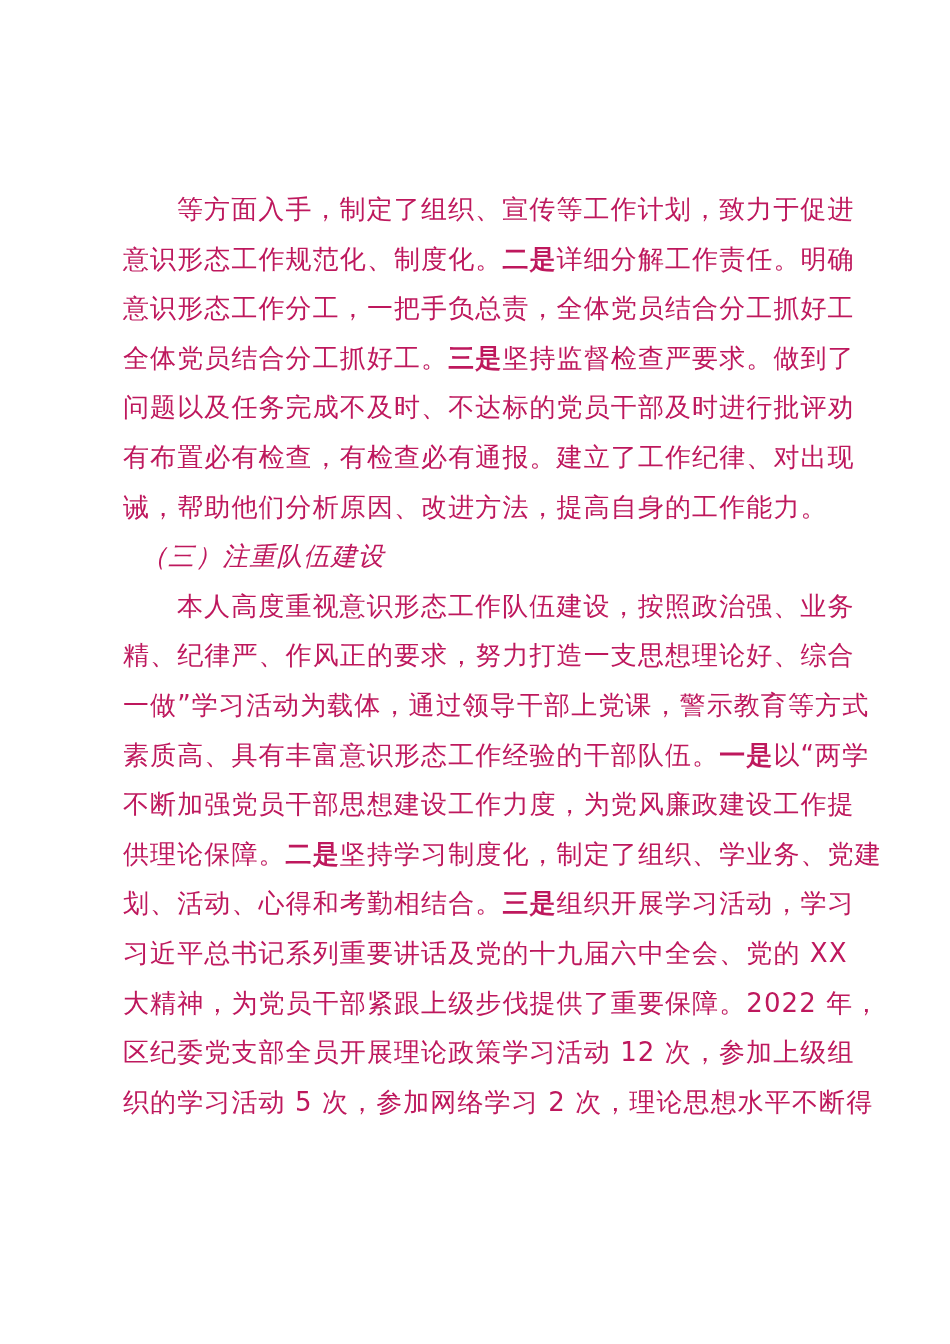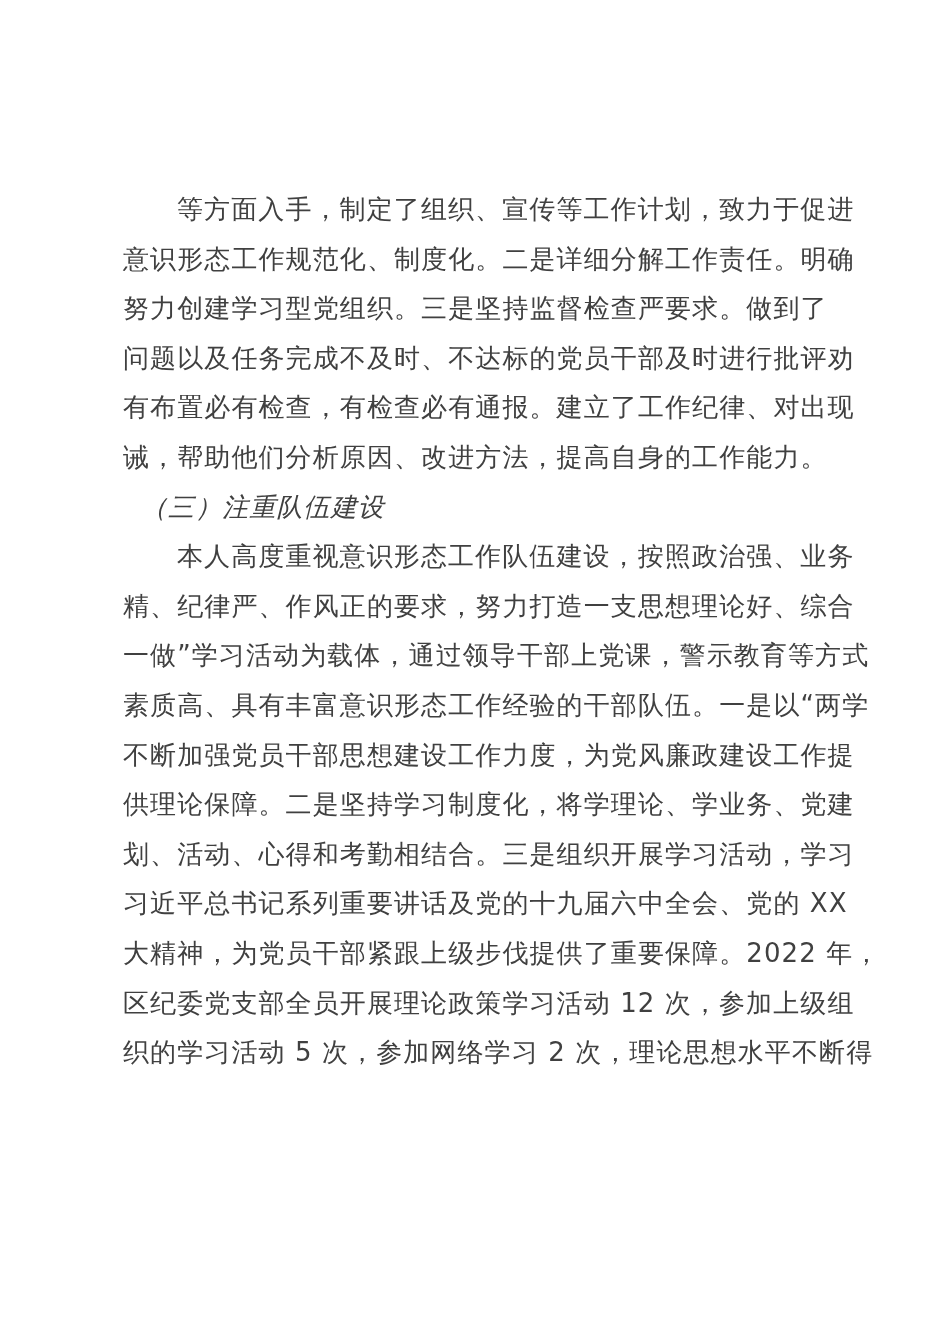--- a/index.html
+++ b/index.html
@@ -5,51 +5,52 @@
   html, body { margin: 0; padding: 0; background: #ffffff; }
   body { width: 950px; height: 1344px; position: relative; overflow: hidden; }
   .page {
     position: absolute;
     left: 123px;
     top: 185px;
     width: 708px;
     font-family: "DejaVu Sans", sans-serif;
     font-size: 26px;
     line-height: 49.6px;
-    color: #404040;
+    color: #be185d;
     letter-spacing: 1.1px;
   }
   .para { margin: 0; text-align: justify; text-align-last: left; }
   .heading { margin: 0; text-indent: 54px; font-style: italic; }
   .line { display: block; white-space: nowrap; }
-  b { font-weight: normal; }
+  b { font-weight: bold; }
 </style>
 </head>
 <body>
 
 <div class="page">
   <div class="para">
     <span class="line" style="text-indent:54px"><span>等方面入手，制定了组织、宣传等工作计划，致力于促进</span></span>
     <span class="line"><span>意识形态工作规范化、制度化。</span><b>二是</b><span>详细分解工作责任。明确</span></span>
-    <span class="line"><span>努力创建学习型党组织。</span><b>三是</b><span>坚持监督检查严要求。做到了</span></span>
+    <span class="line"><span>意识形态工作分工，一把手负总责，全体党员结合分工抓好工</span></span>
+    <span class="line"><span>全体党员结合分工抓好工。</span><b>三是</b><span>坚持监督检查严要求。做到了</span></span>
     <span class="line"><span>问题以及任务完成不及时、不达标的党员干部及时进行批评劝</span></span>
     <span class="line"><span>有布置必有检查，有检查必有通报。建立了工作纪律、对出现</span></span>
     <span class="line"><span>诫，帮助他们分析原因、改进方法，提高自身的工作能力。</span></span>
   </div>
 
   <div class="heading">
     <span class="line" style="text-indent:18px">（三）注重队伍建设</span>
   </div>
 
   <div class="para">
     <span class="line" style="text-indent:54px"><span>本人高度重视意识形态工作队伍建设，按照政治强、业务</span></span>
     <span class="line"><span>精、纪律严、作风正的要求，努力打造一支思想理论好、综合</span></span>
     <span class="line"><span>一做”学习活动为载体，通过领导干部上党课，警示教育等方式</span></span>
     <span class="line"><span>素质高、具有丰富意识形态工作经验的干部队伍。</span><b>一是</b><span>以“两学</span></span>
     <span class="line"><span>不断加强党员干部思想建设工作力度，为党风廉政建设工作提</span></span>
-    <span class="line"><span>供理论保障。</span><b>二是</b><span>坚持学习制度化，将学理论、学业务、党建</span></span>
+    <span class="line"><span>供理论保障。</span><b>二是</b><span>坚持学习制度化，制定了组织、学业务、党建</span></span>
     <span class="line"><span>划、活动、心得和考勤相结合。</span><b>三是</b><span>组织开展学习活动，学习</span></span>
     <span class="line"><span>习近平总书记系列重要讲话及党的十九届六中全会、党的 XX</span></span>
     <span class="line"><span>大精神，为党员干部紧跟上级步伐提供了重要保障。2022 年，</span></span>
     <span class="line"><span>区纪委党支部全员开展理论政策学习活动 12 次，参加上级组</span></span>
     <span class="line"><span>织的学习活动 5 次，参加网络学习 2 次，理论思想水平不断得</span></span>
   </div>
 </div>
 
 </body></html>

